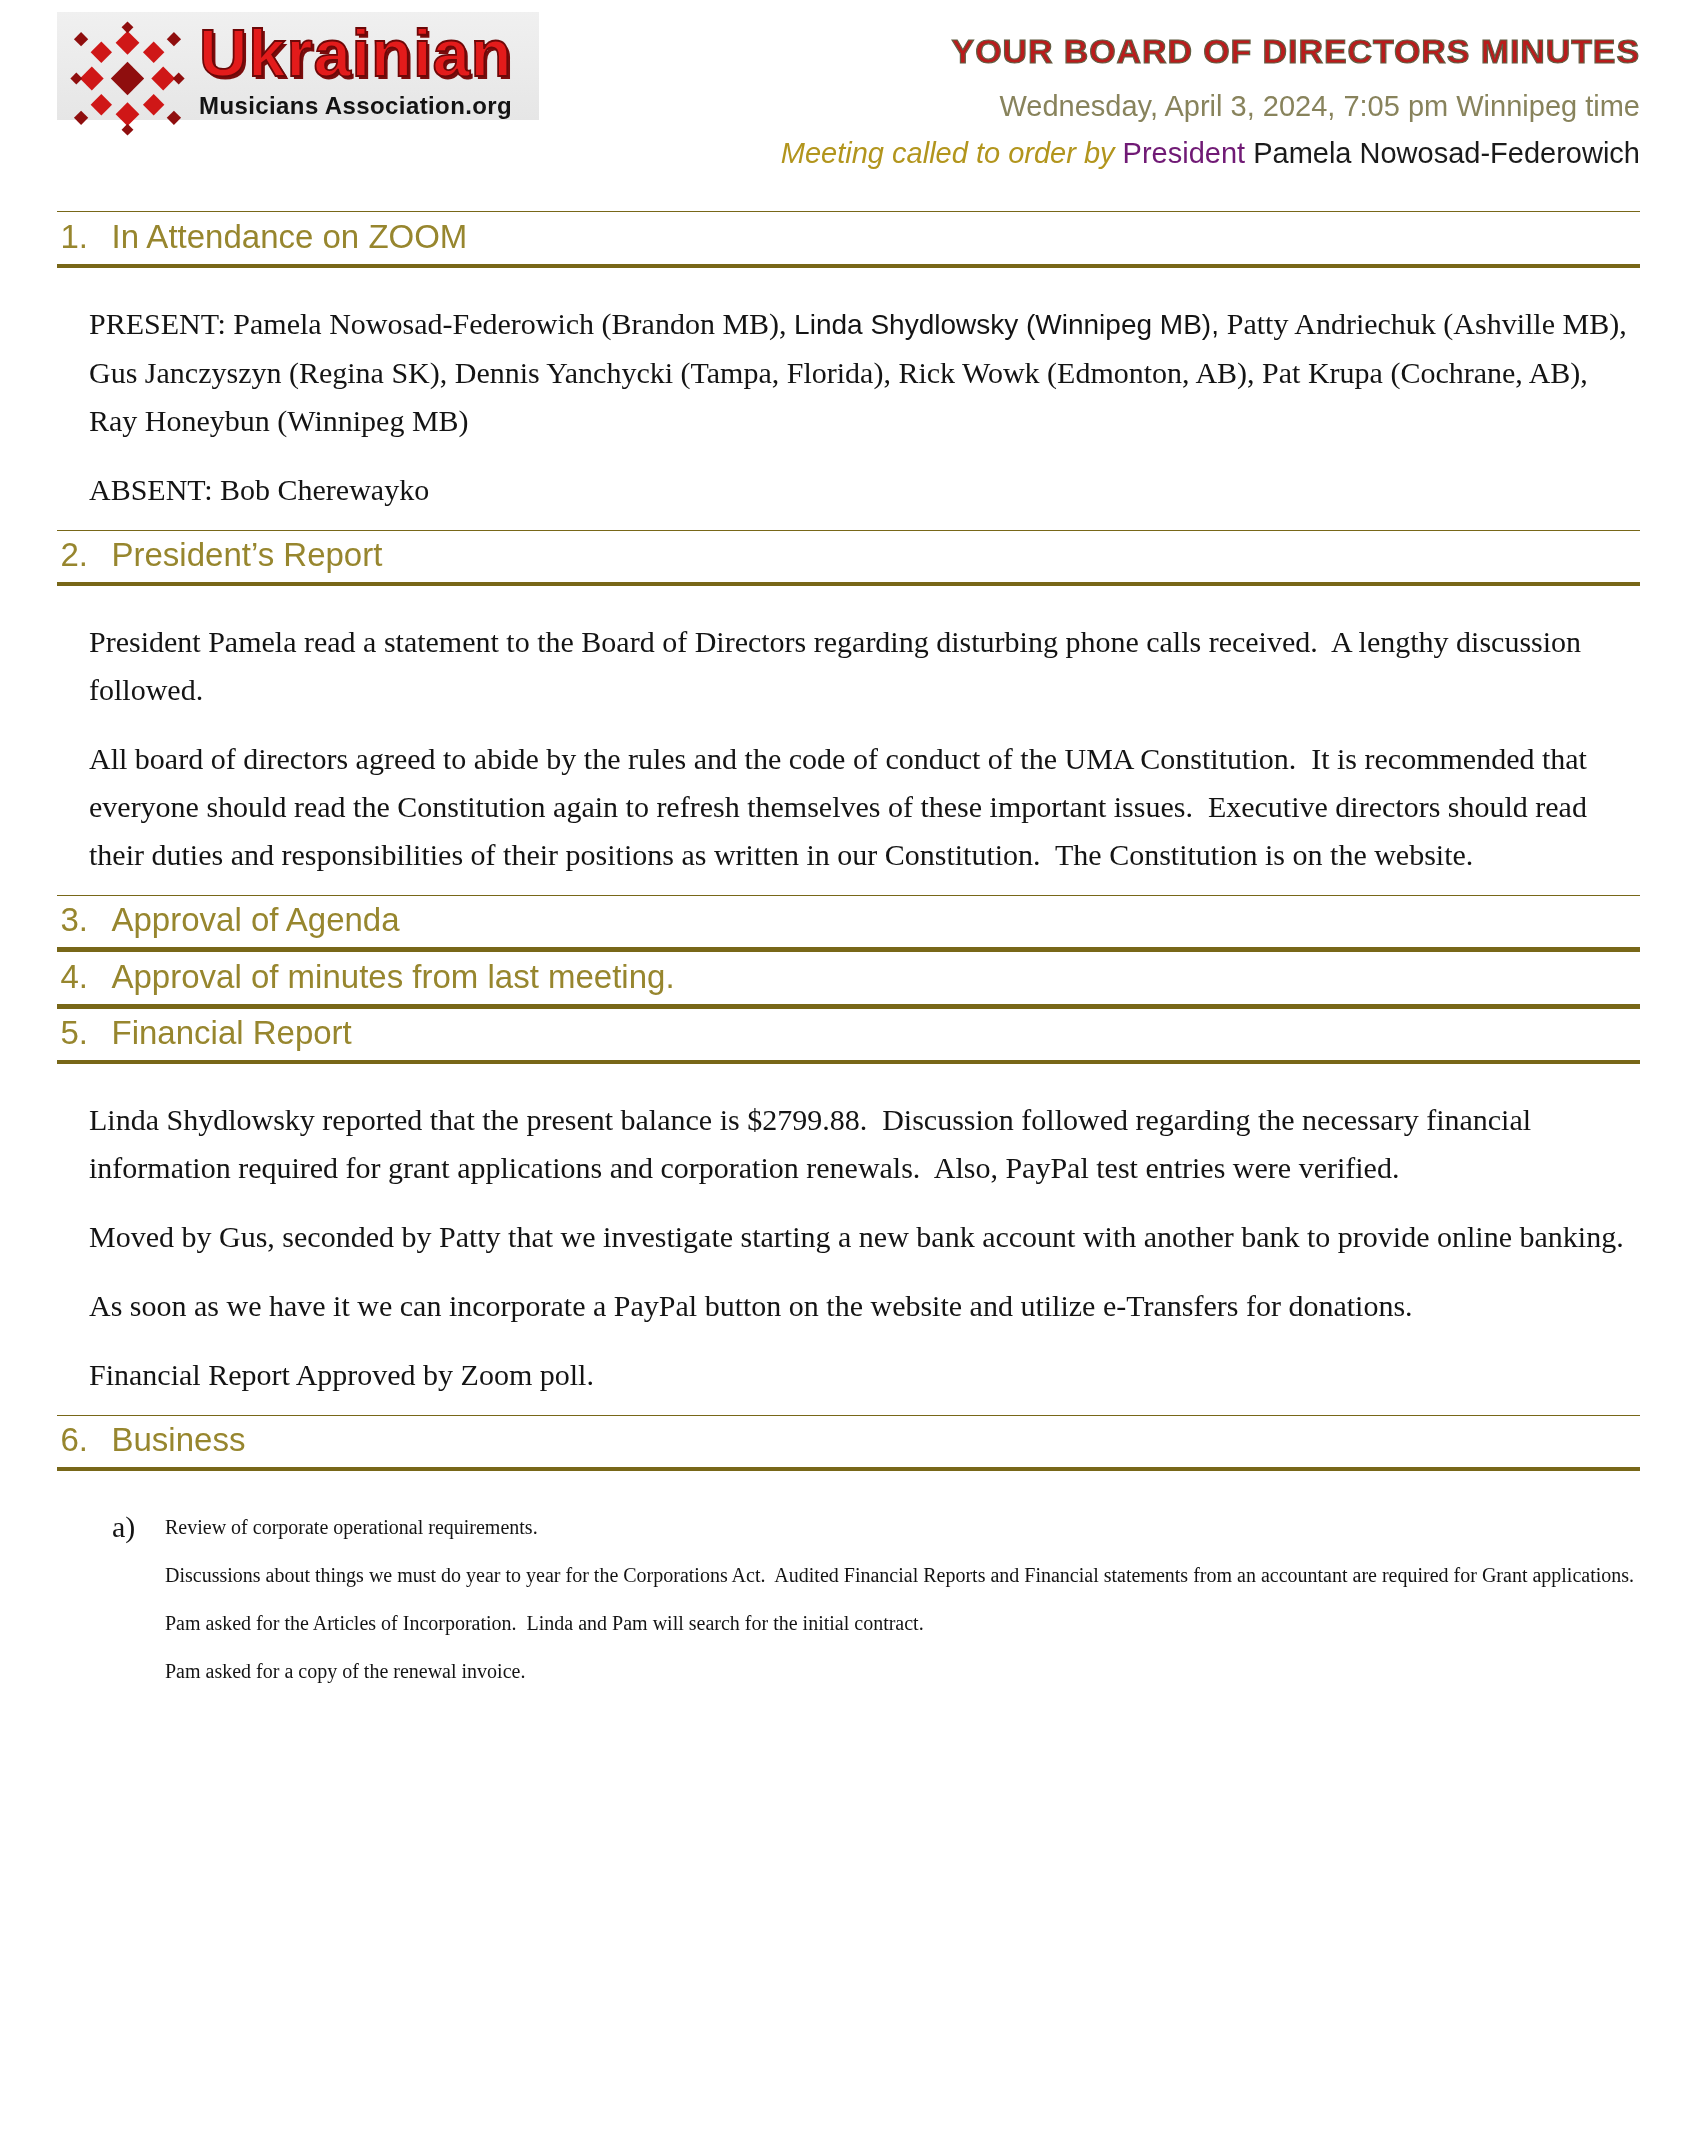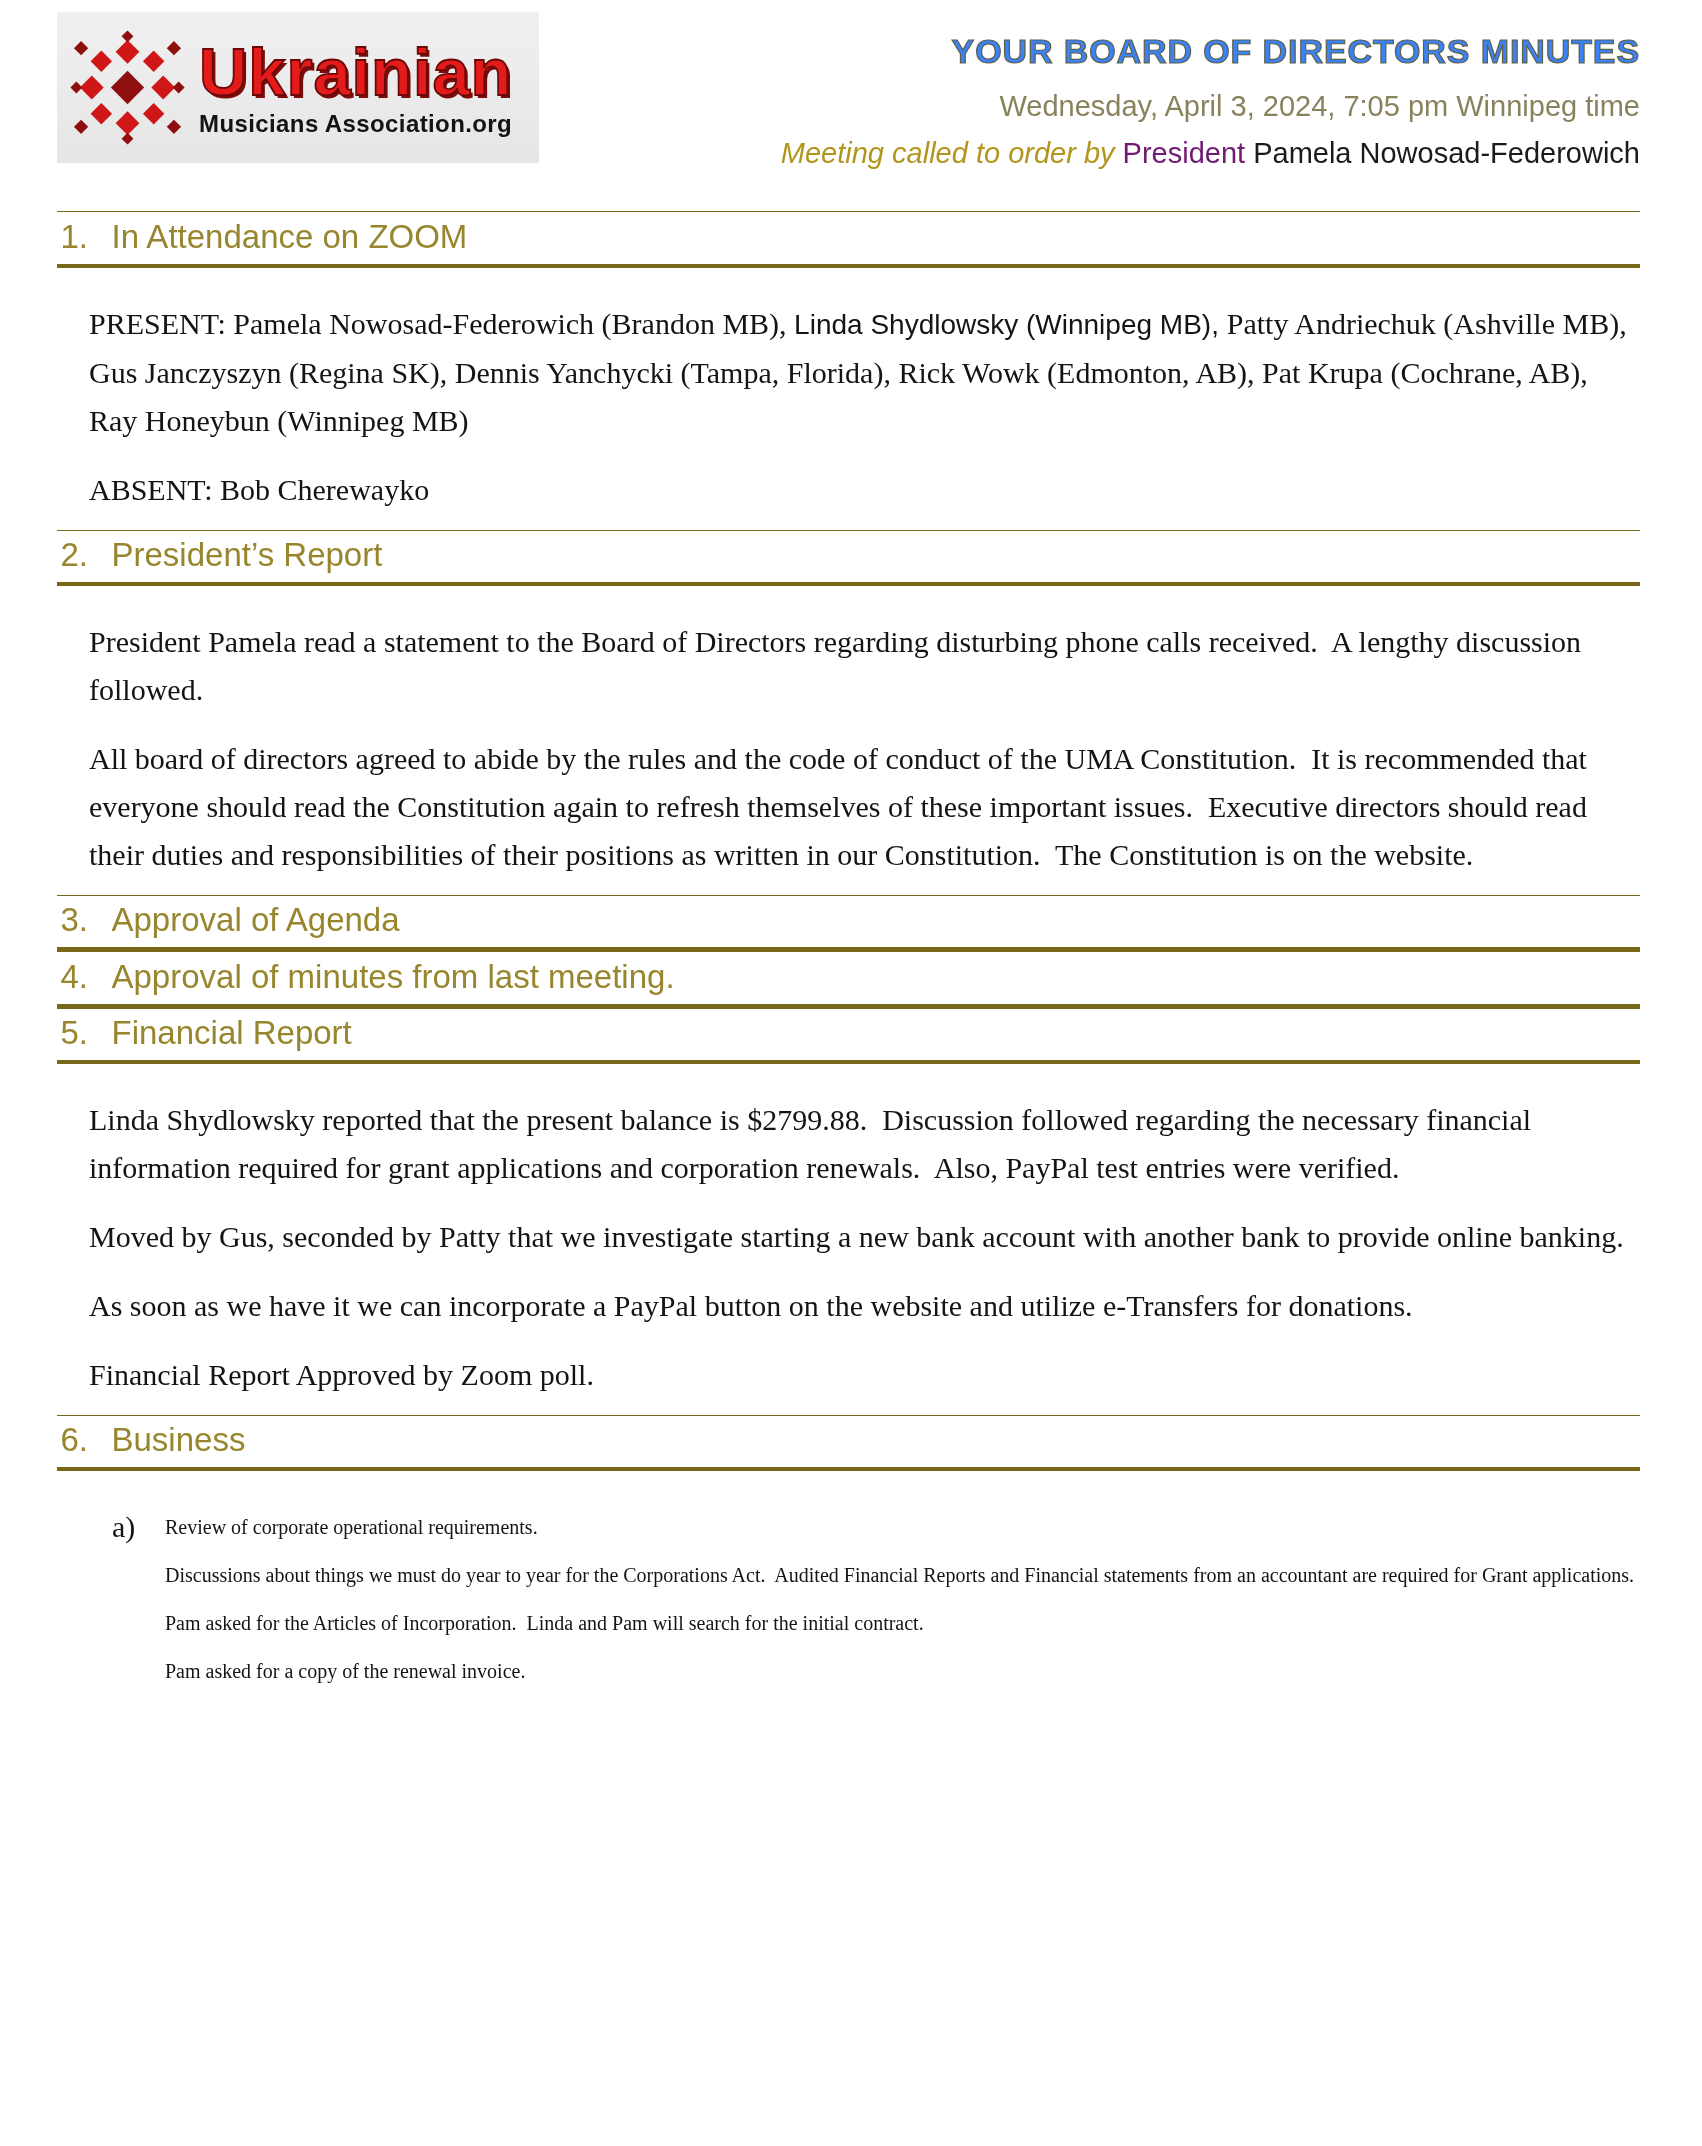--- a/index.html
+++ b/index.html
@@ -7,42 +7,42 @@
   body {
     width:1702px; height:2147px; overflow:hidden;
     font-family:"Liberation Serif", serif;
     color:#141414;
   }
   .page { padding:12.4px 62px 0 57px; }
 
   
   .header { display:flex; justify-content:space-between; align-items:flex-start; margin-bottom:41px; }
   .logo {
-    display:flex; align-items:center; gap:12.4px;
+    display:flex; gap:12.4px;
     background:linear-gradient(180deg,#f0f0f0,#e6e6e6);
-    padding:7px 26.6px 7px 10.6px; height:151px;
+    padding:7px 26.6px 7px 10.6px; height:108px;
   }
   .logo-emblem { width:119px; height:119px; flex:0 0 auto; }
   .logo-textcol { display:flex; flex-direction:column; align-items:flex-start; }
   .logo-brand {
     font-family:"Liberation Sans", sans-serif; font-weight:bold;
     font-size:67px; line-height:1; color:#e31b1b;
     -webkit-text-stroke:1.8px #6d0808;
     text-shadow:2.7px 2.7px 0 #7a0c0c;
     letter-spacing:0.9px;
   }
   .logo-sub {
     font-family:"Liberation Sans", sans-serif; font-weight:bold;
     font-size:24px; color:#131313; margin-top:5.3px; letter-spacing:0.4px;
   }
 
   .header-right { text-align:right; padding-top:19.5px; font-family:"Liberation Sans", sans-serif; }
   .doc-title {
     font-size:34px; font-weight:bold; letter-spacing:0.9px;
-    color:#3b82f6; -webkit-text-stroke:1.2px #5f5f45;
+    color:#b91c1c; -webkit-text-stroke:1.2px #5f5f45;
     margin-bottom:19.5px;
   }
   .doc-datetime { font-size:29px; color:#88835c; margin-bottom:14px; }
   .called-line { font-size:29px; }
   .called-lead { font-style:italic; color:#b2951d; }
   .called-role { color:#701a75; }
   .called-name { color:#1b1b1b; }
 
   
   .rule-thin  { border-top:1.8px solid #786718; }

